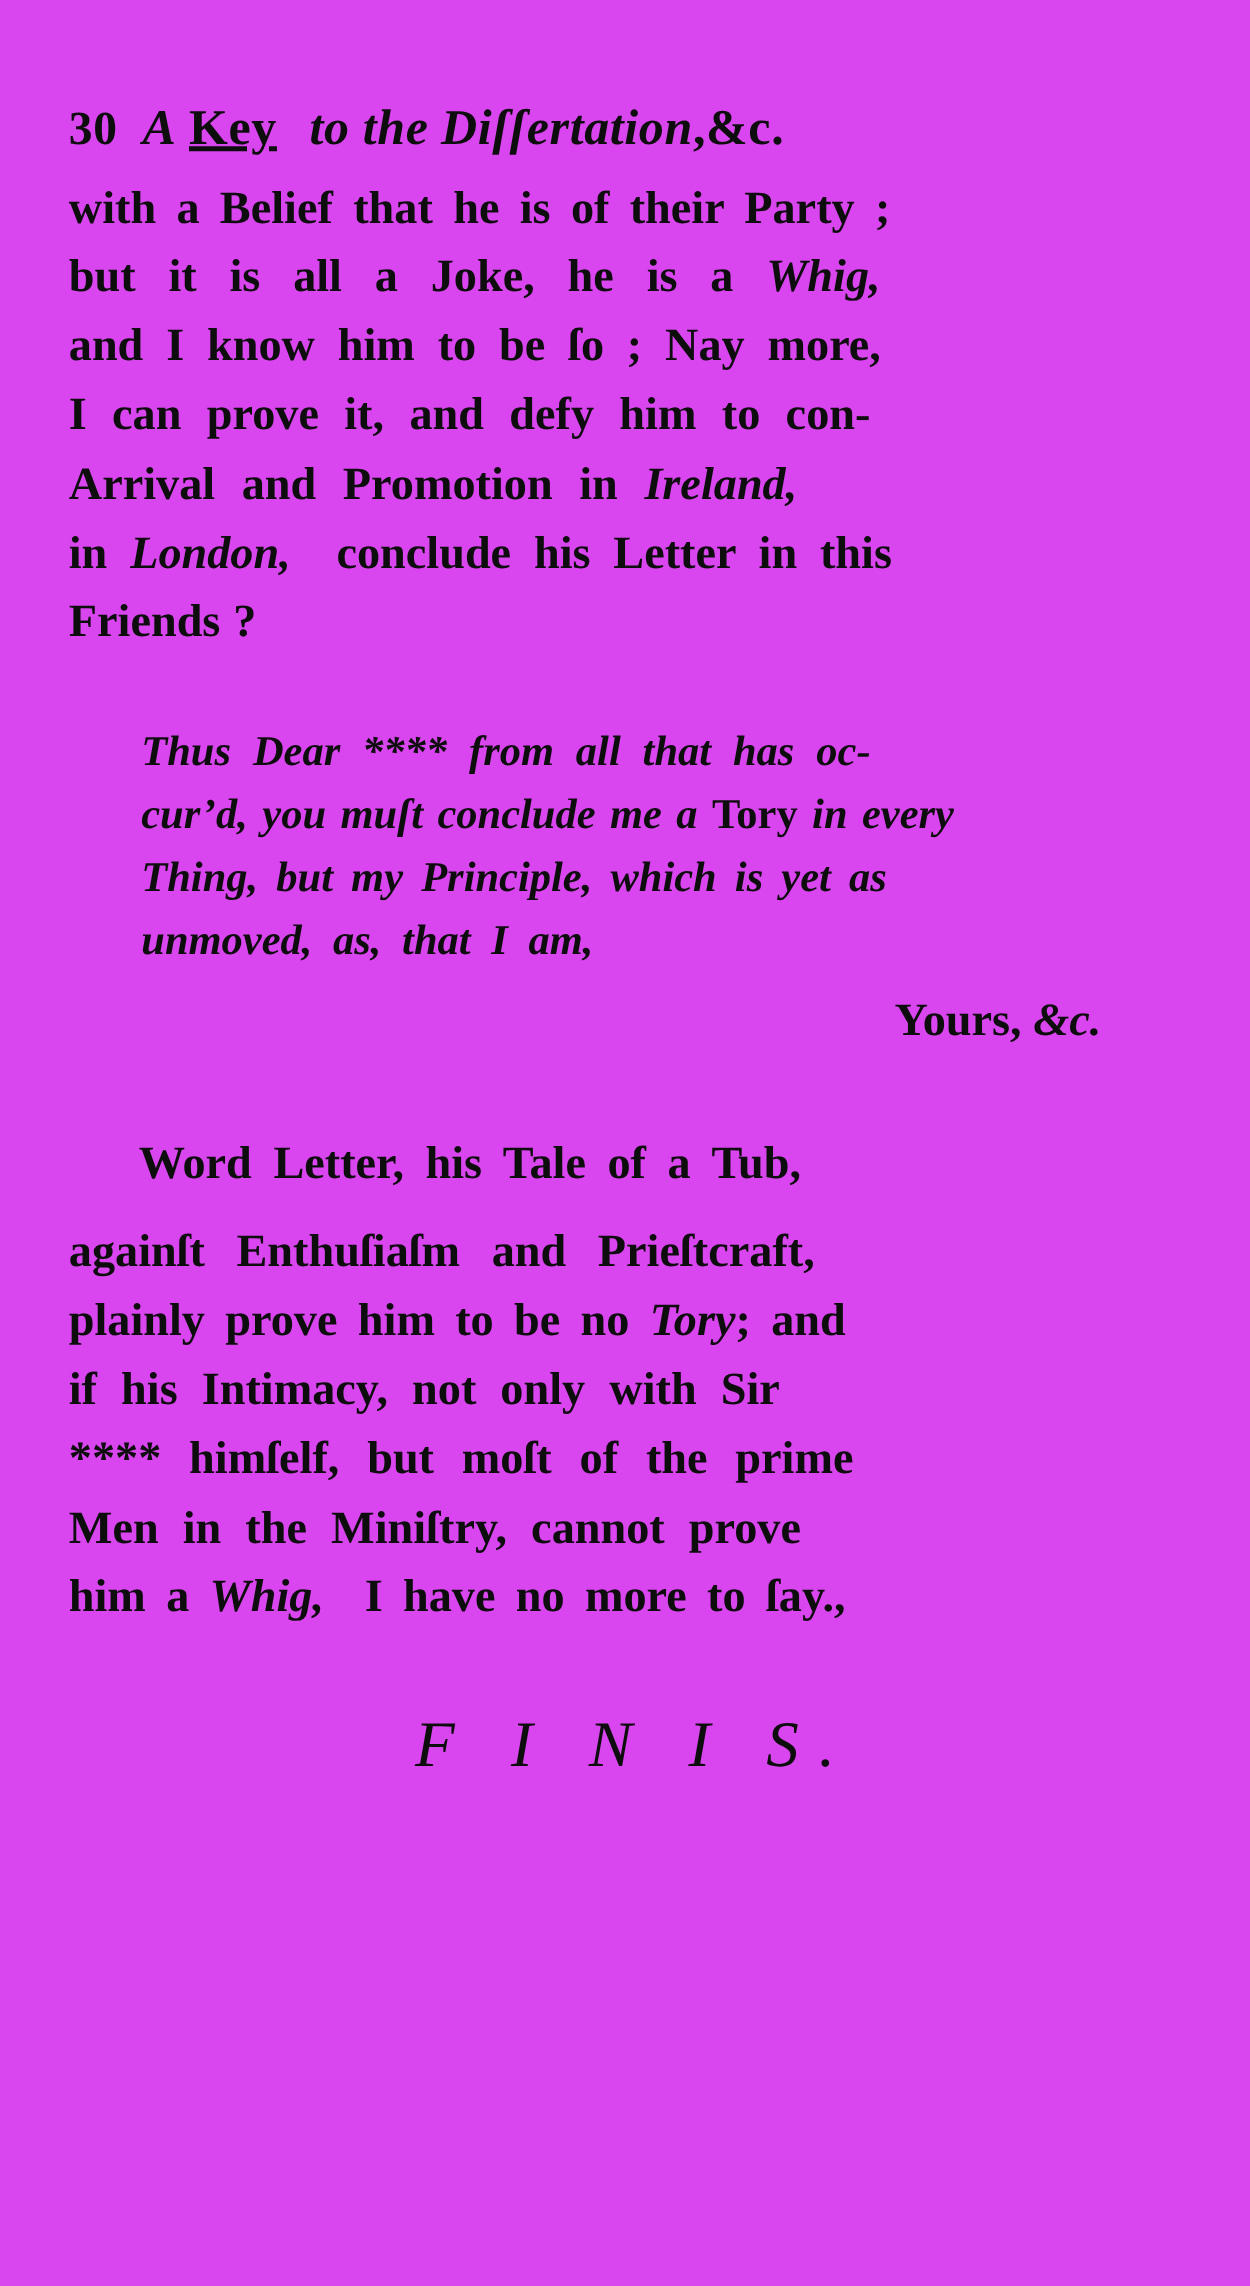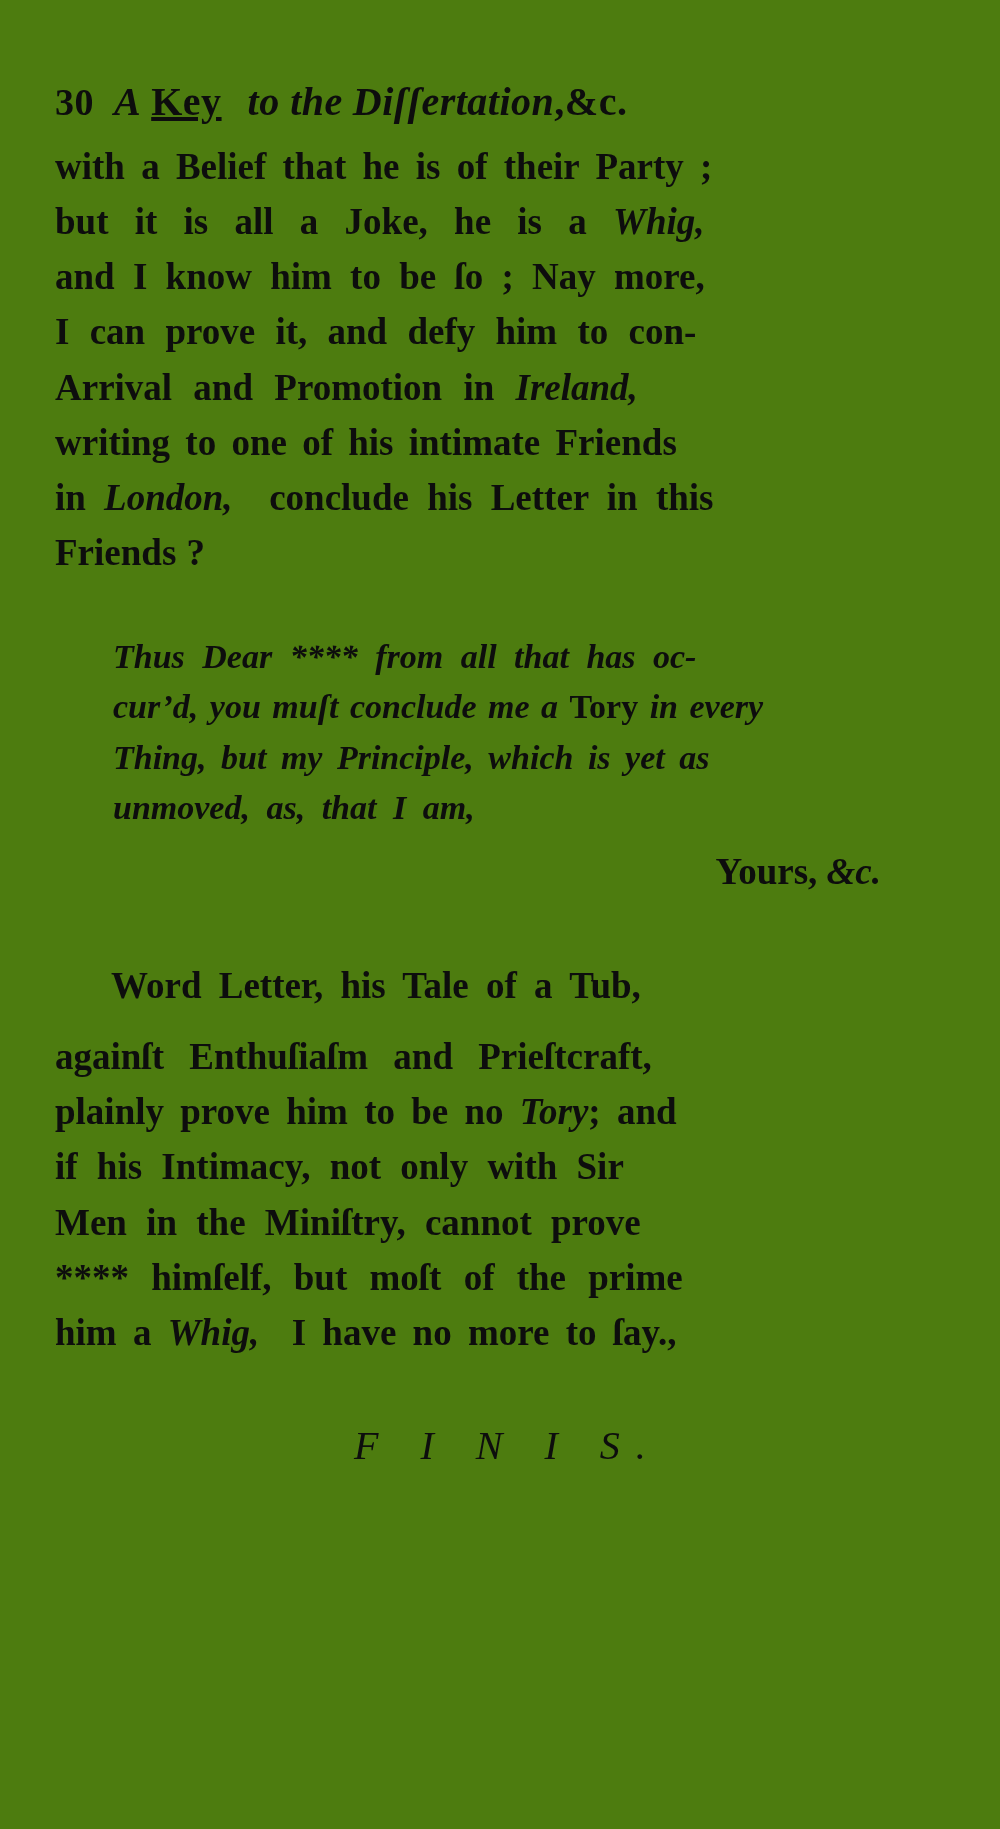--- a/index.html
+++ b/index.html
@@ -13,21 +13,21 @@
     position: relative;
     font-family: "Liberation Serif", serif;
     color: #0d0d0d;
     overflow: hidden;
   }
   .page {
     position: absolute;
     left: 0; top: 0;
     width: 1000px;
     height: 1829px;
-    background: #4d7c0f;
+    background: #d946ef;
   }
   .content {
     position: absolute;
     left: 55px;
     top: 78px;
     width: 890px;
   }
 
   
   .header-line {
@@ -126,21 +126,21 @@
   .f2 { word-spacing: 14px; }
   .f3 { word-spacing: 16px; margin-top: 16px; }
   .f4 { word-spacing: 7px; }
   .f5 { word-spacing: 10px; }
   .f6 { word-spacing: 13px; }
 
   
   .finis {
     margin-top: 62px;
     text-align: center;
-    font-size: 40px;
+    font-size: 52px;
     font-style: italic;
     letter-spacing: 16px;
     padding-left: 16px;
     font-weight: 500;
   }
 </style>
 </head>
 <body>
 
 <div class="page">
@@ -154,39 +154,38 @@
       <span class="head-ital2">Diſſertation</span>
       <span class="head-tail">,&amp;c.</span>
     </div>
 
     <div class="body-block">
       <span class="ln j1">with a Belief that he is of their Party ;</span>
       <span class="ln j2"><span>but it is all a Joke,  he is a </span><span class="ital">Whig,</span></span>
       <span class="ln j3">and I know him to be ſo ;  Nay more,</span>
       <span class="ln j4">I can  prove it,  and defy him  to  con-</span>
       <span class="ln j5"><span>Arrival  and  Promotion   in   </span><span class="ital">Ireland,</span></span>
-      <span class="ln j7">writing to  one of his  intimate Friends</span>
       <span class="ln j8"><span>in </span><span class="ital">London,</span>&nbsp;&nbsp;<span>conclude his Letter in this</span></span>
       <span class="ln">Friends ?</span>
     </div>
 
     <div class="quote-block">
       <span class="ln q1">Thus Dear **** from all that  has oc-</span>
       <span class="ln q2"><span>cur’d, you muſt conclude me a </span><span class="rom">Tory</span>&nbsp;<span>in every</span></span>
       <span class="ln q3">Thing, but my Principle, which is  yet as</span>
       <span class="ln q4">unmoved,  as,  that I am,</span>
       <div class="signoff"><span>Yours, </span><span class="amp">&amp;c.</span></div>
     </div>
 
     <div class="final-block">
       <span class="ln indent f1">Word  Letter, his  Tale  of  a   Tub,</span>
       <span class="ln f3">againſt  Enthuſiaſm  and   Prieſtcraft,</span>
       <span class="ln f4"><span>plainly prove  him to be no </span><span class="ital">Tory</span><span>; and</span></span>
       <span class="ln f5">if  his  Intimacy,  not  only  with  Sir</span>
+      <span class="ln f6">****  himſelf, but moſt of  the  prime</span>
       <span class="ln f5">Men in the  Miniſtry,  cannot  prove</span>
-      <span class="ln f6">****  himſelf, but moſt of  the  prime</span>
       <span class="ln f4"><span>him a </span><span class="ital">Whig,</span>&nbsp;&nbsp;<span>I have no more to ſay.,</span></span>
     </div>
 
     <div class="finis">F I N I S.</div>
 
   </div>
 </div>
 
 </body></html>

